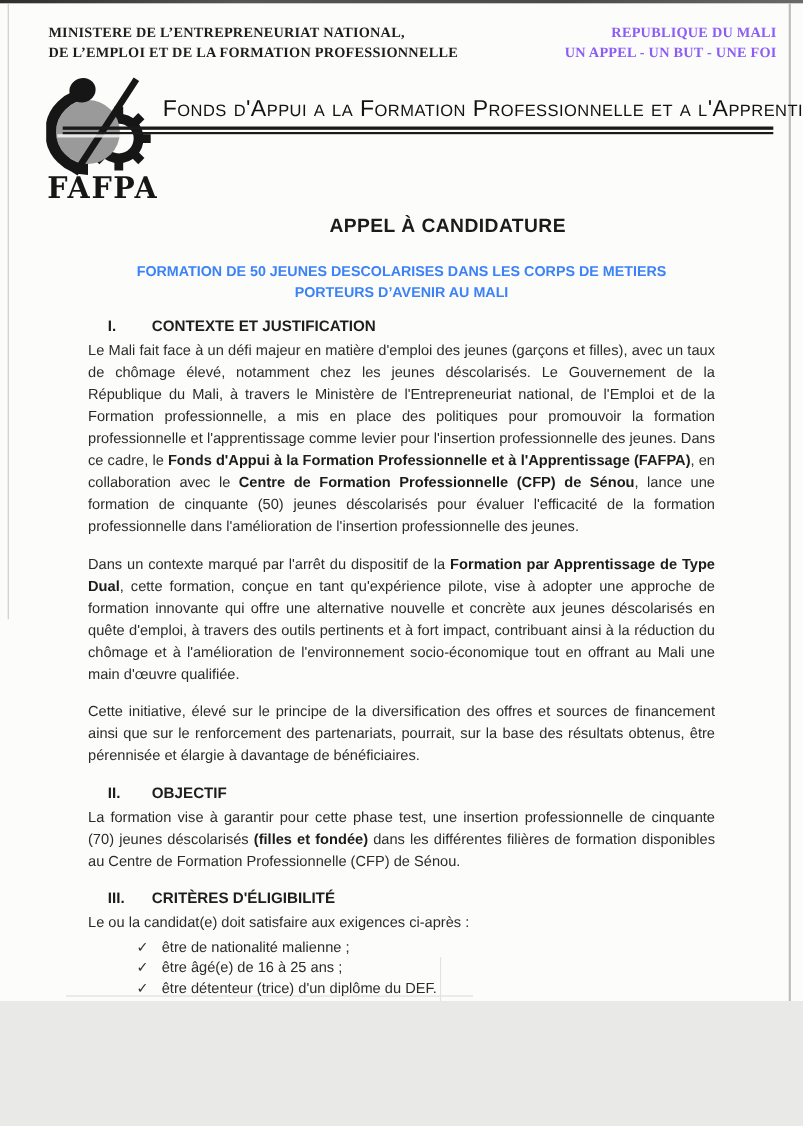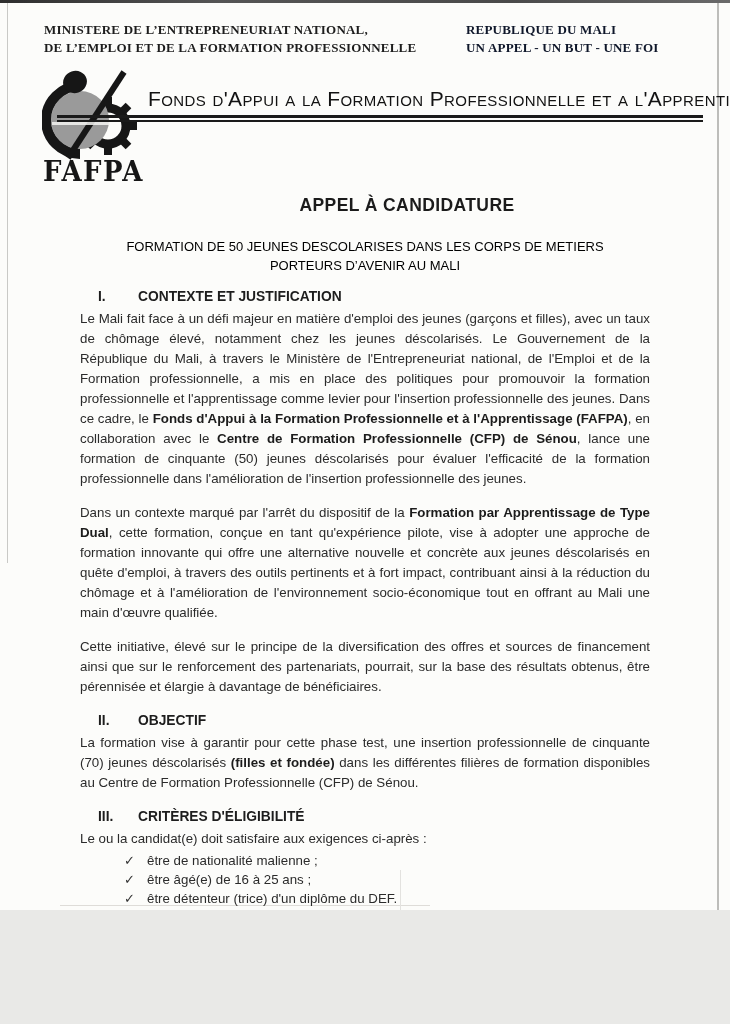--- a/index.html
+++ b/index.html
@@ -21,24 +21,24 @@
   .fold-mid{position:absolute;top:870px;left:400px;width:1px;height:154px;background:#e3e2df;}
 
   
   .lh-left{
     position:absolute;top:21px;left:44px;width:392px;
     font-family:"Liberation Serif", serif;
     font-weight:700;font-size:13px;line-height:17.5px;
     letter-spacing:.2px;color:#1d1d1d;
   }
   .lh-right{
-    position:absolute;top:21px;right:24px;width:240px;text-align:left;
+    position:absolute;top:21px;right:24px;width:240px;text-align:right;
     font-family:"Liberation Serif", serif;
     font-weight:700;font-size:13px;line-height:17.5px;
-    letter-spacing:.2px;color:#0f172a;
+    letter-spacing:.2px;color:#8b5cf6;
   }
 
   
   .logo-svg{position:absolute;left:42px;top:70px;width:104px;height:94px;}
   .logo-label{
     position:absolute;left:43px;top:157px;width:110px;
     font-family:"DejaVu Serif", serif;
     font-weight:700;font-size:26px;letter-spacing:1.5px;
     color:#161616;transform:scaleY(1.04);
   }
@@ -53,21 +53,21 @@
   .banner-rule1{position:absolute;left:57px;top:115px;width:646px;height:3px;background:#1a1a1a;}
   .banner-rule2{position:absolute;left:57px;top:120px;width:646px;height:1.5px;background:#1a1a1a;}
 
   
   .doc-title{
     position:absolute;top:195px;left:0;width:730px;text-align:center;
     font-weight:700;font-size:17.5px;letter-spacing:.4px;color:#1b1b1b;padding-left:42px;
   }
   .doc-subtitle{
     position:absolute;top:237px;left:95px;width:540px;text-align:center;
-    font-weight:400;font-size:13px;line-height:19px;color:#000000;
+    font-weight:700;font-size:13px;line-height:19px;color:#3b82f6;
   }
 
   
   .body-col{position:absolute;top:287px;left:80px;width:570px;}
   .sec-head{display:flex;font-weight:700;font-size:13.8px;line-height:20px;
     color:#1d1d1d;margin:0 0 2px 18px;}
   .sec-num{width:40px;flex:0 0 40px;}
   .body-col p{margin:0 0 14px;font-size:13.3px;line-height:20px;
     text-align:justify;color:#2b2b2b;}
   .body-col p b{color:#1c1c1c;}

